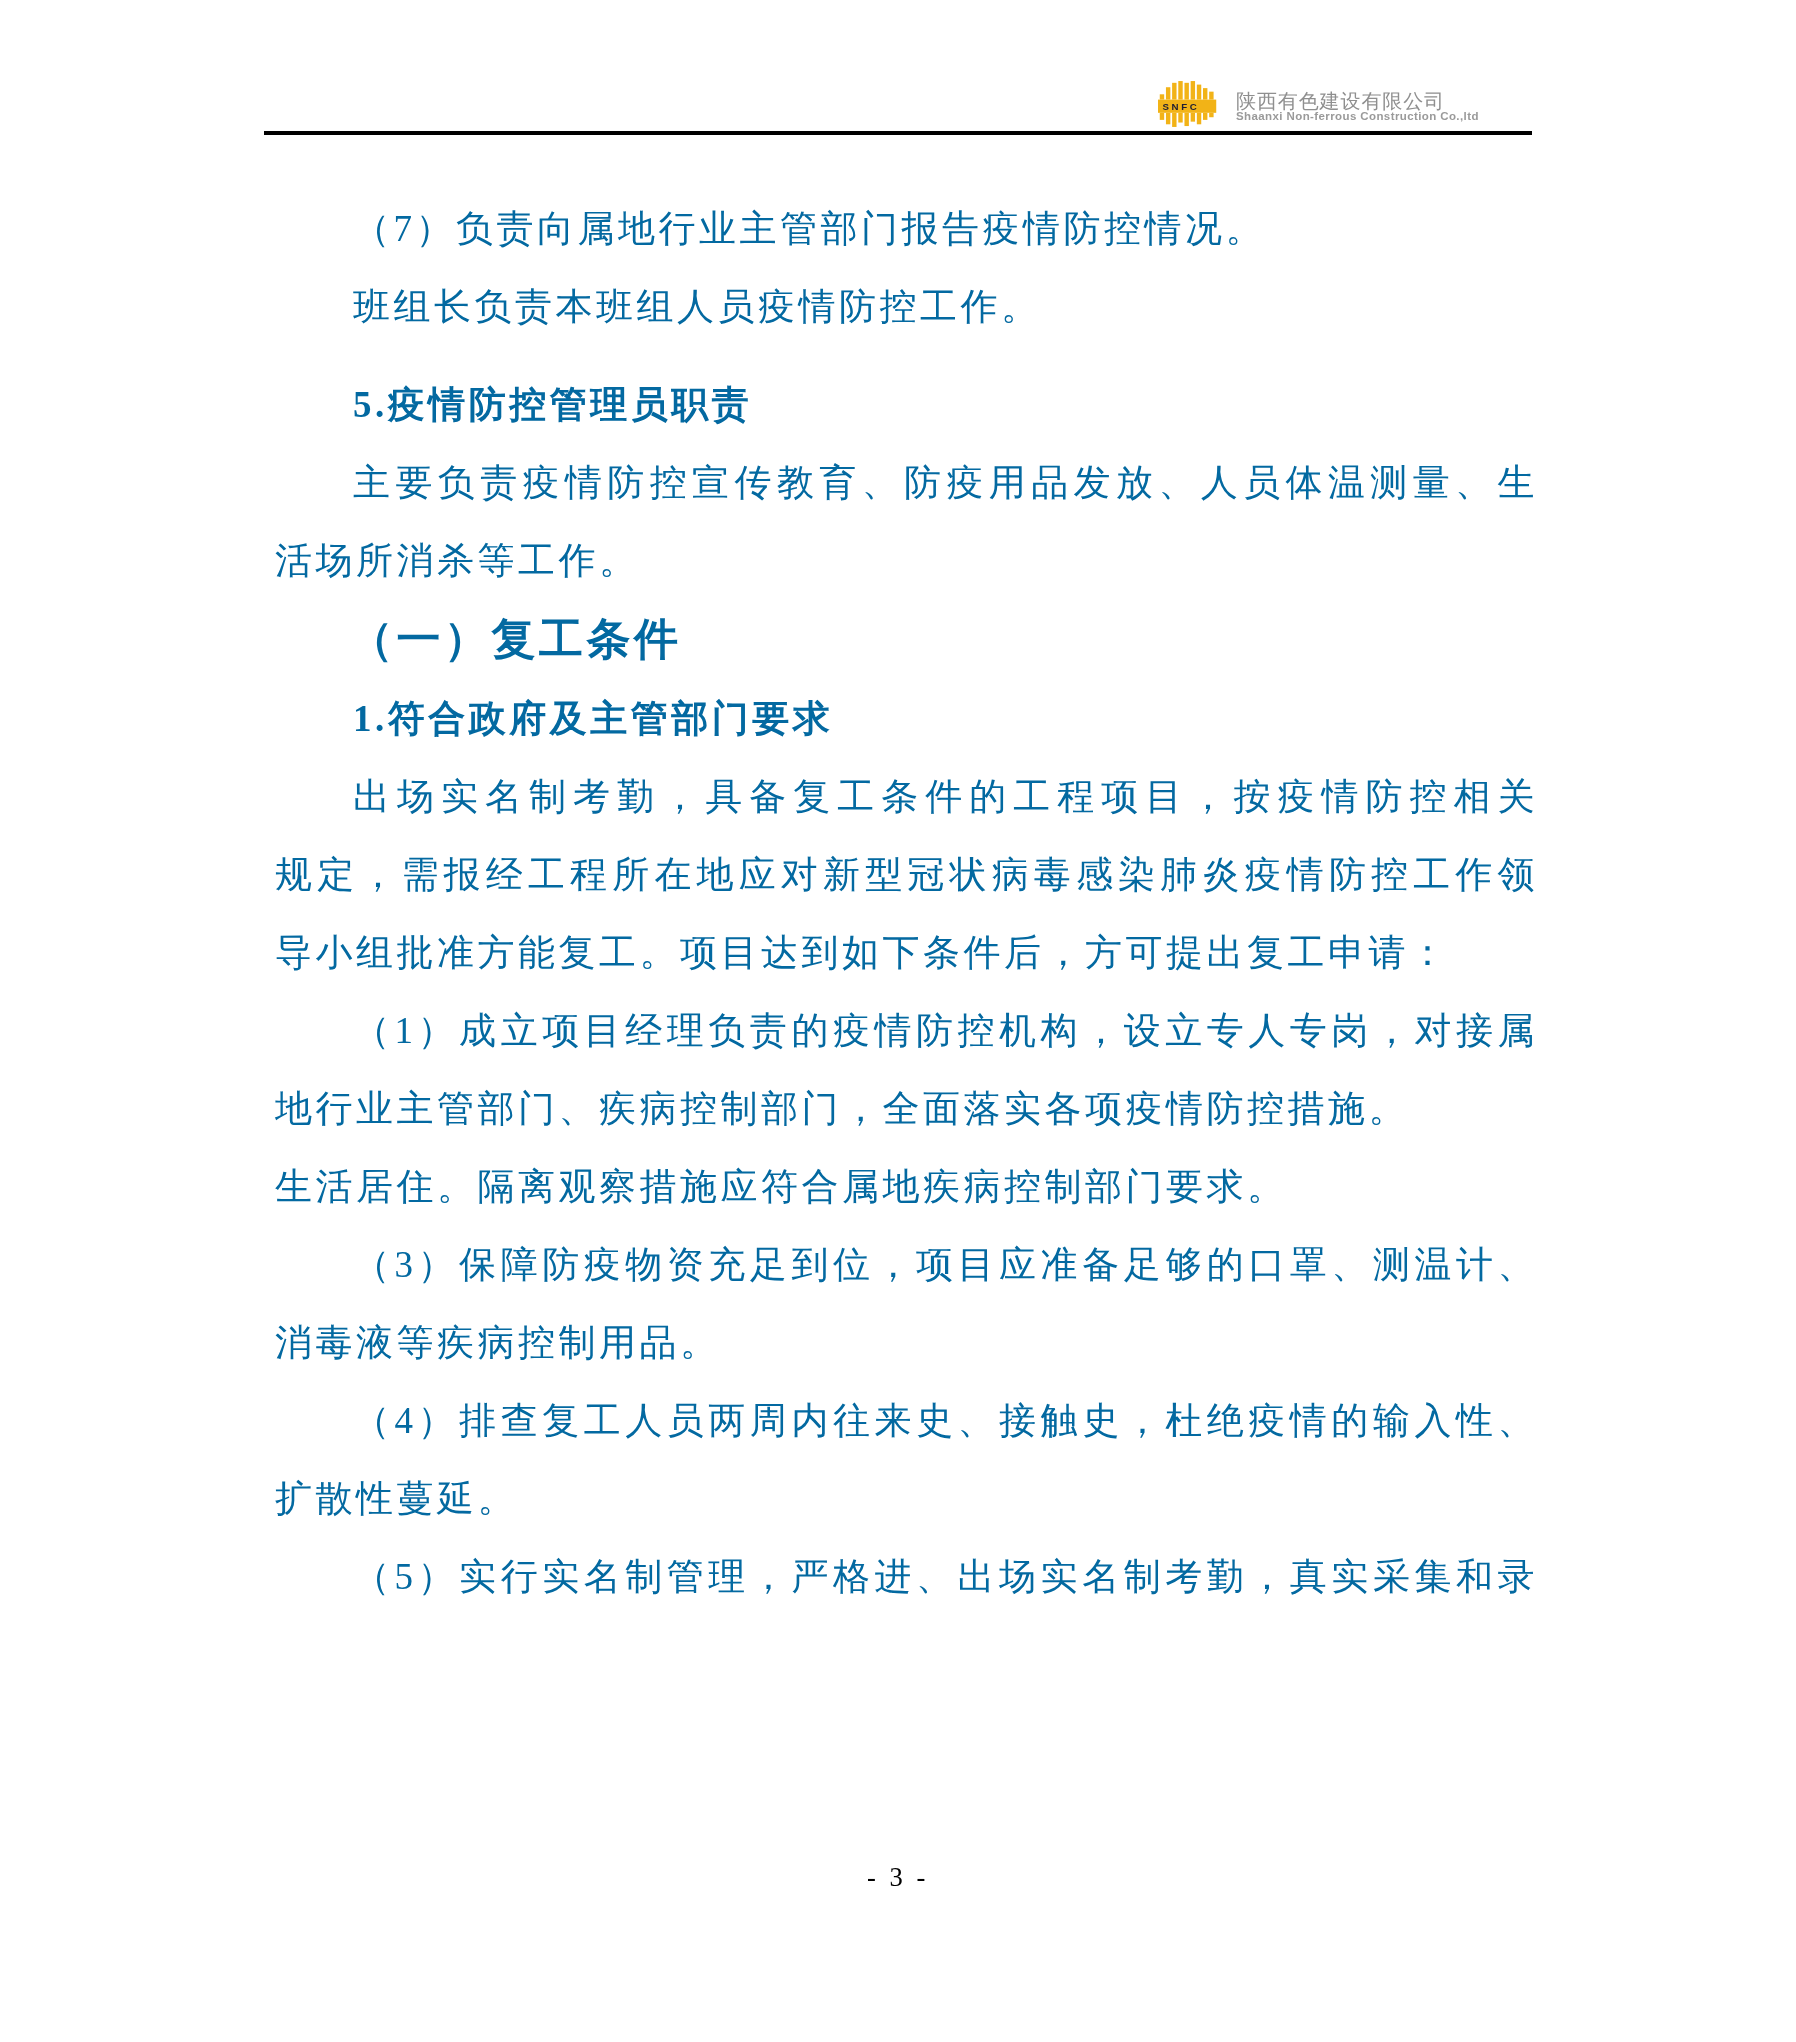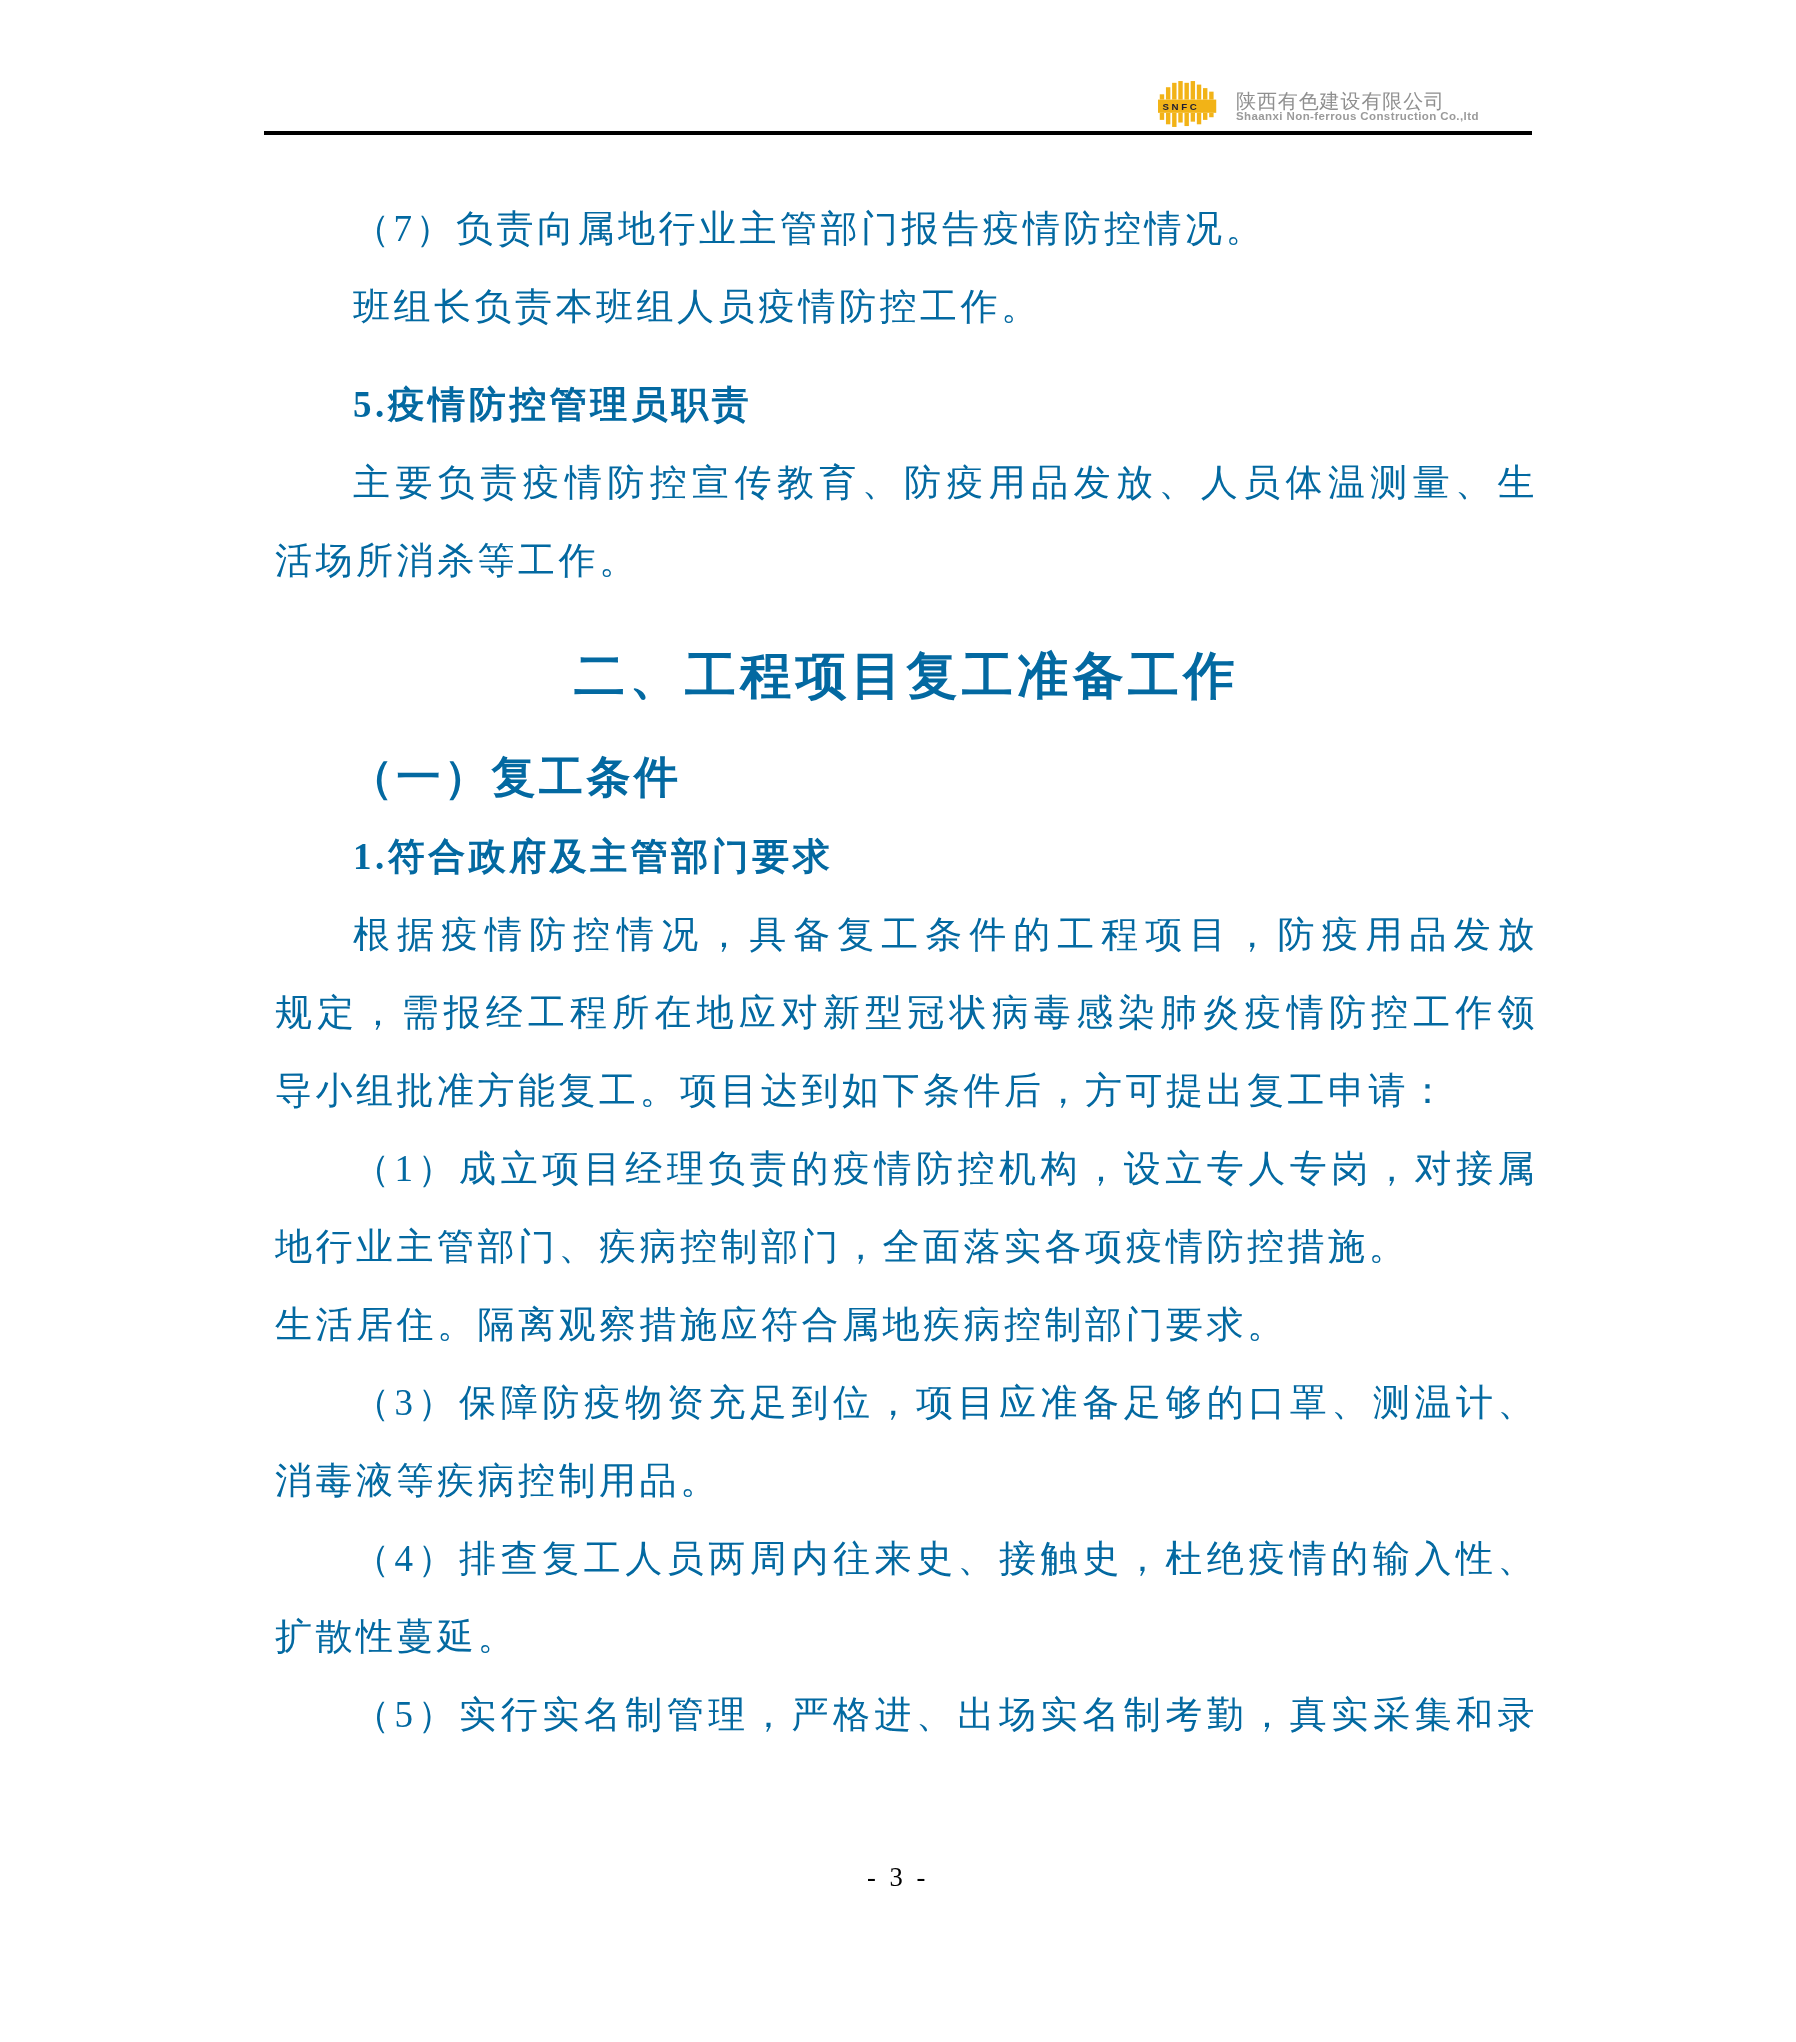--- a/index.html
+++ b/index.html
@@ -104,24 +104,23 @@
     <div class="company-en">Shaanxi Non-ferrous Construction Co.,ltd</div>
     <div class="header-rule"></div>
   </div>
 
   <div class="content">
     <div class="line indent">（7）负责向属地行业主管部门报告疫情防控情况。</div>
     <div class="line indent">班组长负责本班组人员疫情防控工作。</div>
     <div class="line h3 indent gap-top">5.疫情防控管理员职责</div>
     <div class="line indent full">主要负责疫情防控宣传教育、防疫用品发放、人员体温测量、生</div>
     <div class="line">活场所消杀等工作。</div>
-    <div class="line h1">二、工程项目复工准备工作</div>
     <div class="line h2">（一）复工条件</div>
     <div class="line h3 indent">1.符合政府及主管部门要求</div>
-    <div class="line indent full">根据疫情防控情况，具备复工条件的工程项目，防疫用品发放</div>
+    <div class="line indent full">出场实名制考勤，具备复工条件的工程项目，按疫情防控相关</div>
     <div class="line full">规定，需报经工程所在地应对新型冠状病毒感染肺炎疫情防控工作领</div>
     <div class="line">导小组批准方能复工。项目达到如下条件后，方可提出复工申请：</div>
     <div class="line indent full">（1）成立项目经理负责的疫情防控机构，设立专人专岗，对接属</div>
     <div class="line">地行业主管部门、疾病控制部门，全面落实各项疫情防控措施。</div>
     <div class="line">生活居住。隔离观察措施应符合属地疾病控制部门要求。</div>
     <div class="line indent full">（3）保障防疫物资充足到位，项目应准备足够的口罩、测温计、</div>
     <div class="line">消毒液等疾病控制用品。</div>
     <div class="line indent full">（4）排查复工人员两周内往来史、接触史，杜绝疫情的输入性、</div>
     <div class="line">扩散性蔓延。</div>
     <div class="line indent full">（5）实行实名制管理，严格进、出场实名制考勤，真实采集和录</div>

